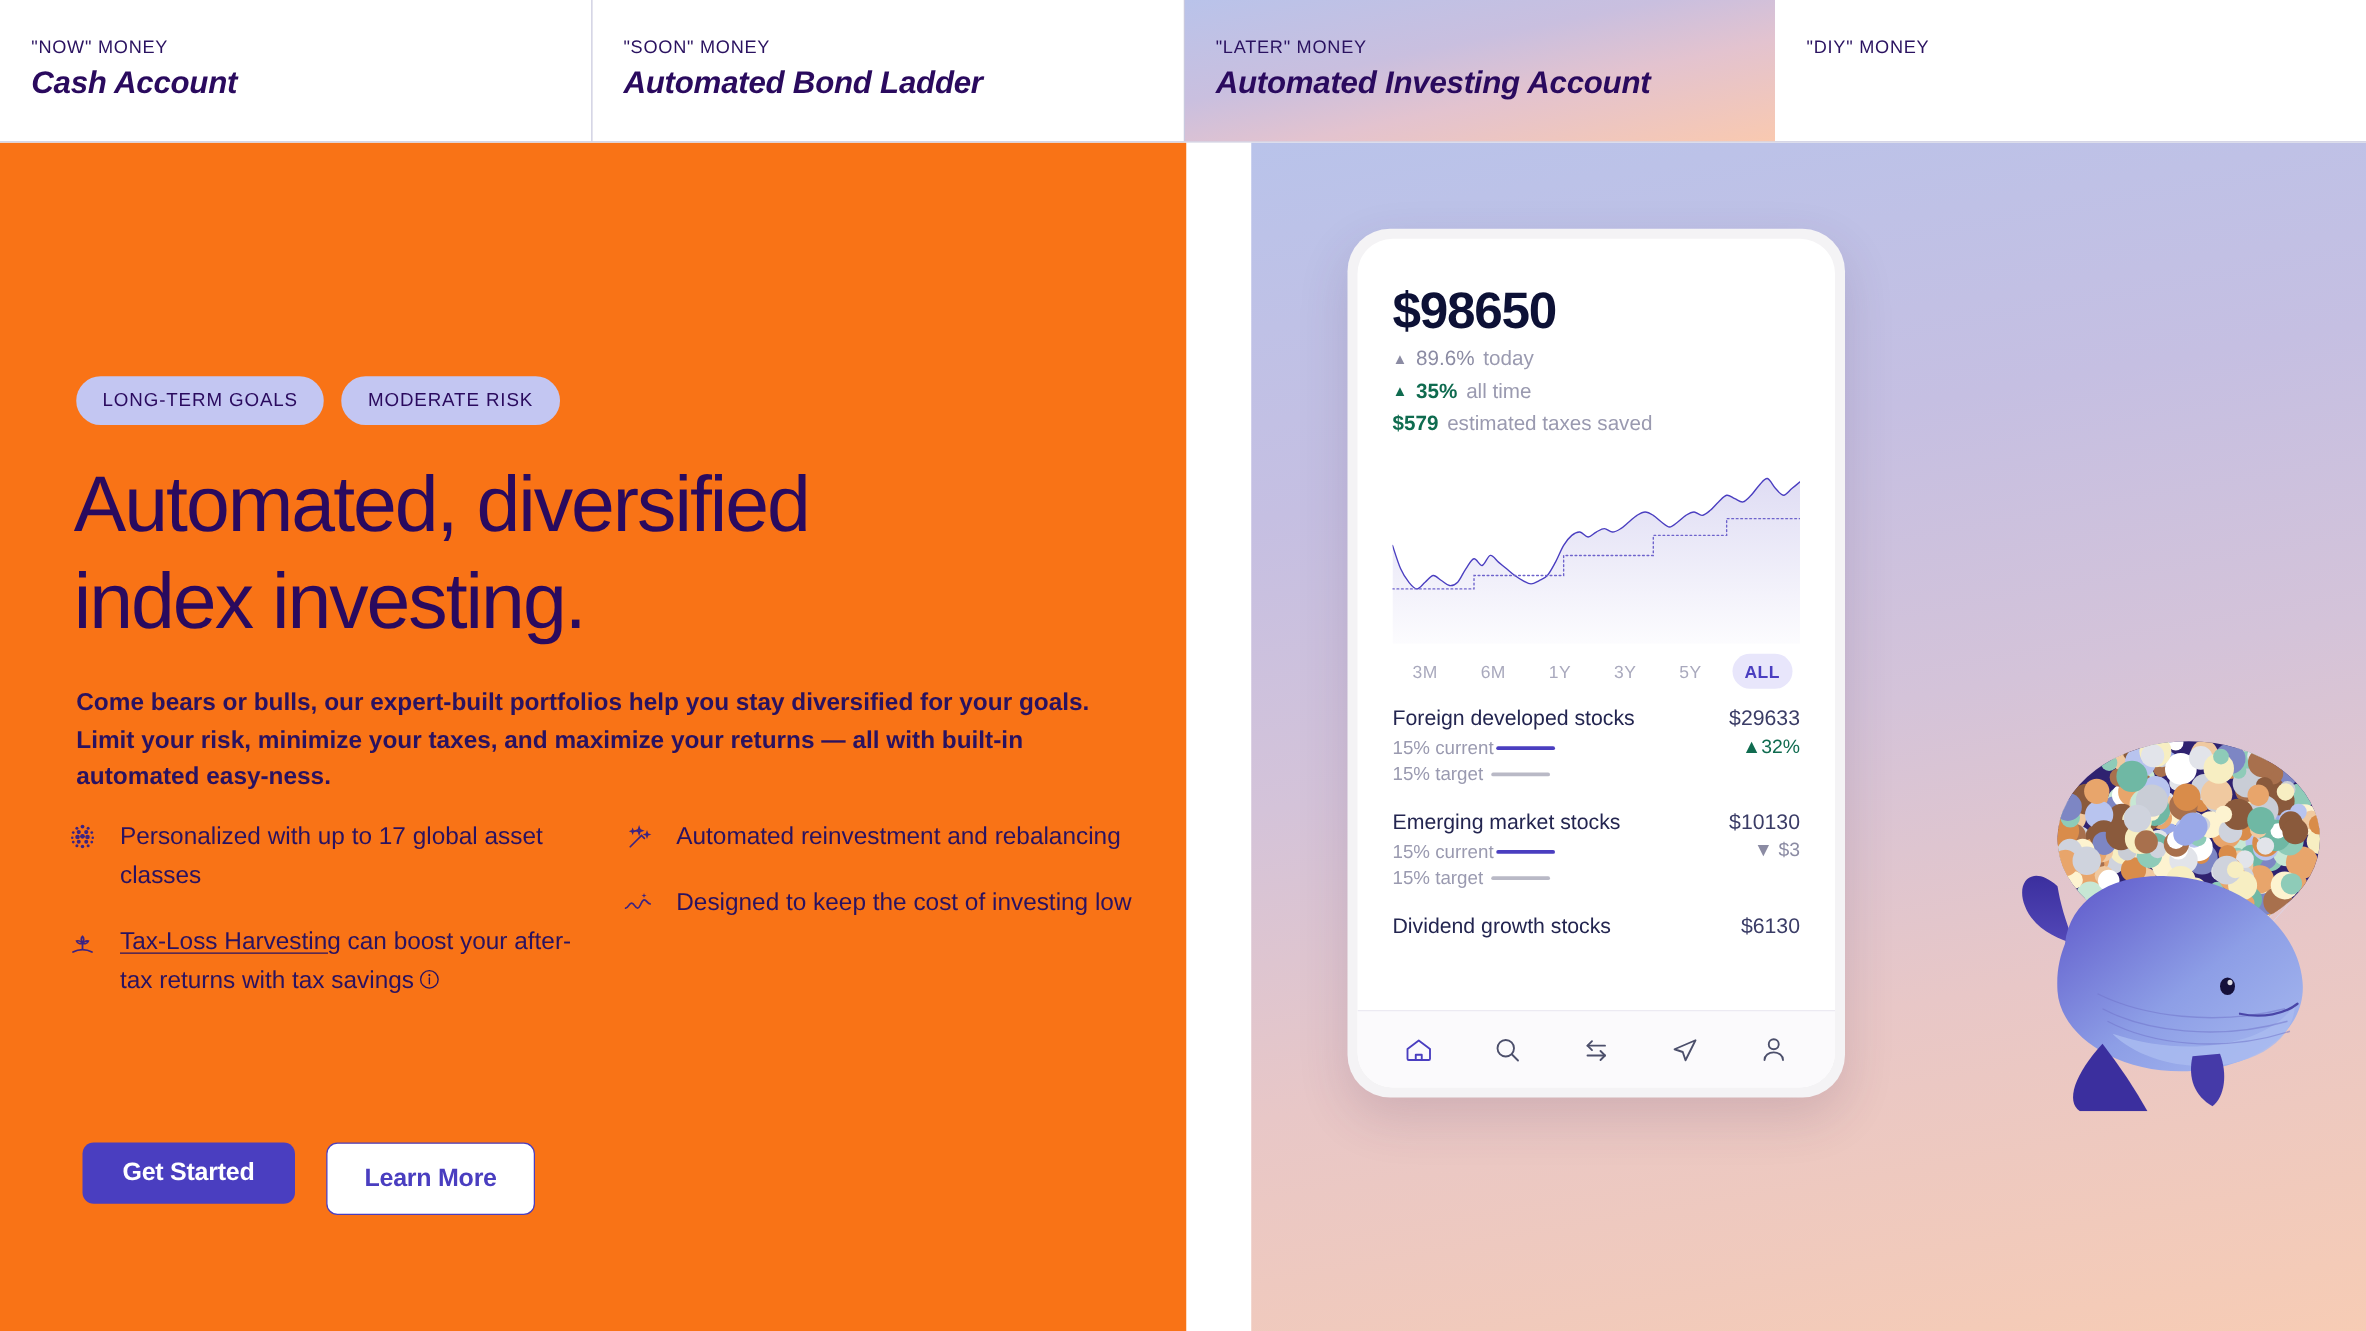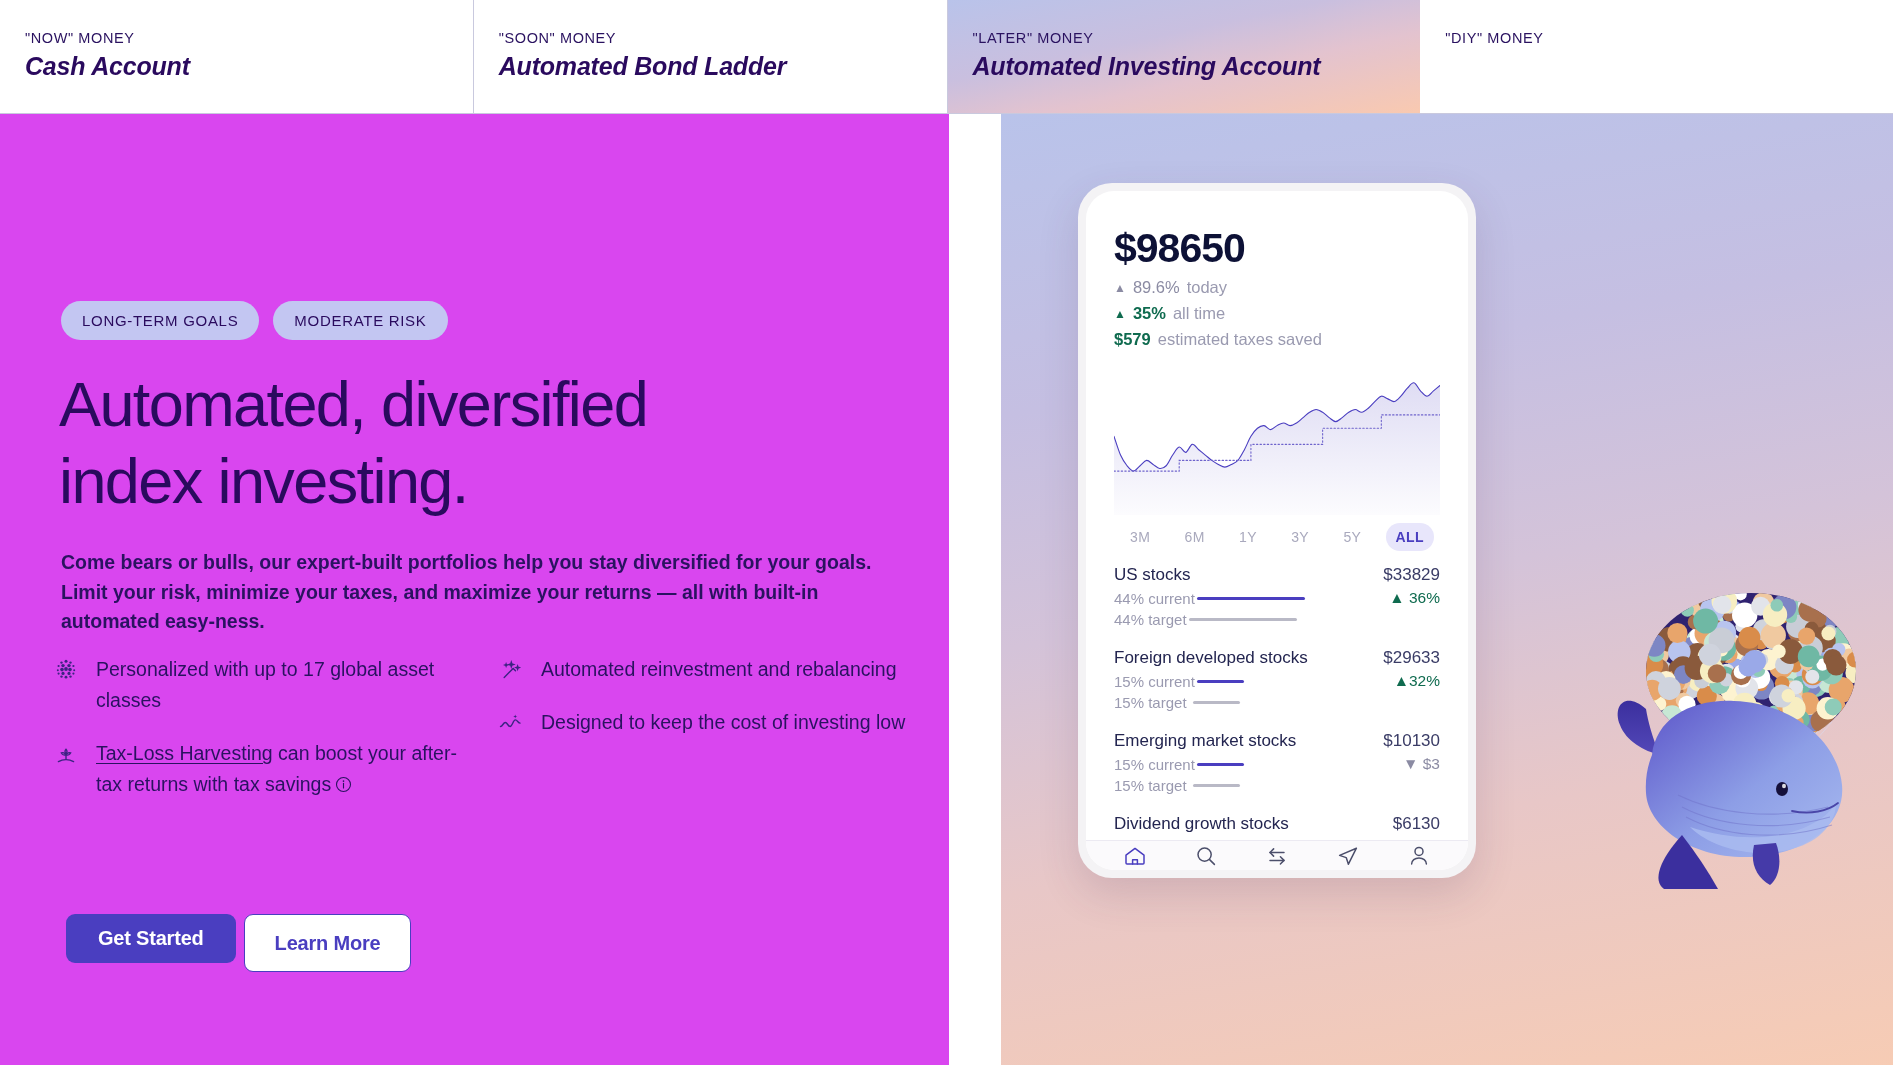--- a/index.html
+++ b/index.html
@@ -49,21 +49,21 @@
     letter-spacing: -0.2px;
     white-space: nowrap;
     font-style: italic;
   }
 
   
   .left {
     position: absolute;
     top: 114px; left: 0;
     width: 949px; height: 951px;
-    background: #d946ef;
+    background: #f97316;
     z-index: 3;
   }
   .pills { position: absolute; top: 187px; left: 61px; display: flex; gap: 14px; }
   .pill {
     background: #c3c6f2;
     color: #2a0a5e;
     font-size: 15px;
     letter-spacing: 0.7px;
     font-weight: 500;
     border-radius: 999px;
@@ -123,21 +123,21 @@
   .info-ico {
     display: inline-block;
     vertical-align: -2px;
     margin-left: 4px;
     cursor: pointer;
   }
 
   .cta {
     position: absolute;
     top: 800px; left: 66px;
-    display: flex; gap: 8px;
+    display: flex; gap: 25px;
   }
   .btn-primary {
     background: #4a3ec0;
     color: #ffffff;
     font-size: 20px; font-weight: 700;
     border: none; border-radius: 9px;
     padding: 0 32px; height: 49px;
     cursor: pointer;
     letter-spacing: -0.2px;
   }
@@ -395,39 +395,20 @@
             <span class="period">3M</span>
             <span class="period">6M</span>
             <span class="period">1Y</span>
             <span class="period">3Y</span>
             <span class="period">5Y</span>
             <span class="period sel">ALL</span>
           </div>
 
           <div class="holdings">
 
-            <div class="hold">
-              <div class="hold-top">
-                <span class="hold-name">US stocks</span>
-                <span class="hold-val">$33829</span>
-              </div>
-              <div class="hold-row">
-                <span class="hold-left">
-                  <span class="hold-pct">44% current</span>
-                  <span class="bar cur" style="width:108px"></span>
-                </span>
-                <span class="hold-delta delta-up"><span>▲</span> <span>36%</span></span>
-              </div>
-              <div class="hold-row">
-                <span class="hold-left">
-                  <span class="hold-pct">44% target</span>
-                  <span class="bar tgt" style="width:108px"></span>
-                </span>
-              </div>
-            </div>
 
             <div class="hold">
               <div class="hold-top">
                 <span class="hold-name">Foreign developed stocks</span>
                 <span class="hold-val">$29633</span>
               </div>
               <div class="hold-row">
                 <span class="hold-left">
                   <span class="hold-pct">15% current</span>
                   <span class="bar cur" style="width:47px"></span>

